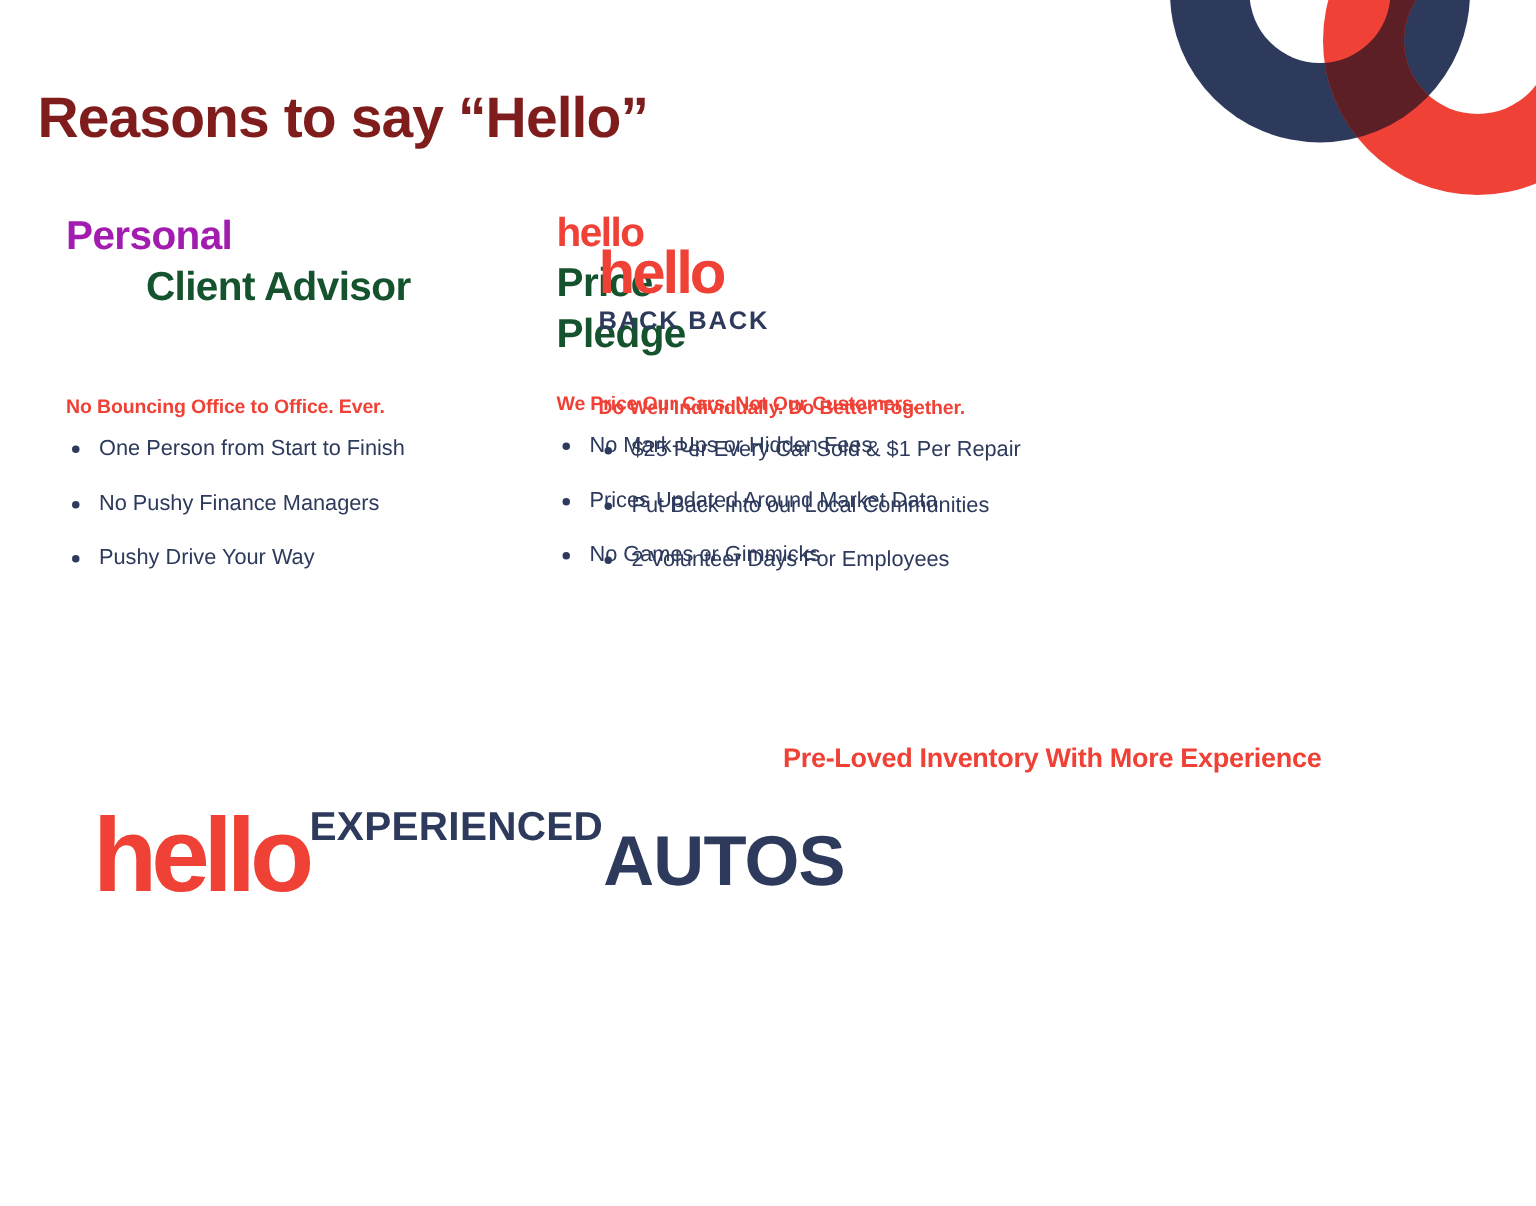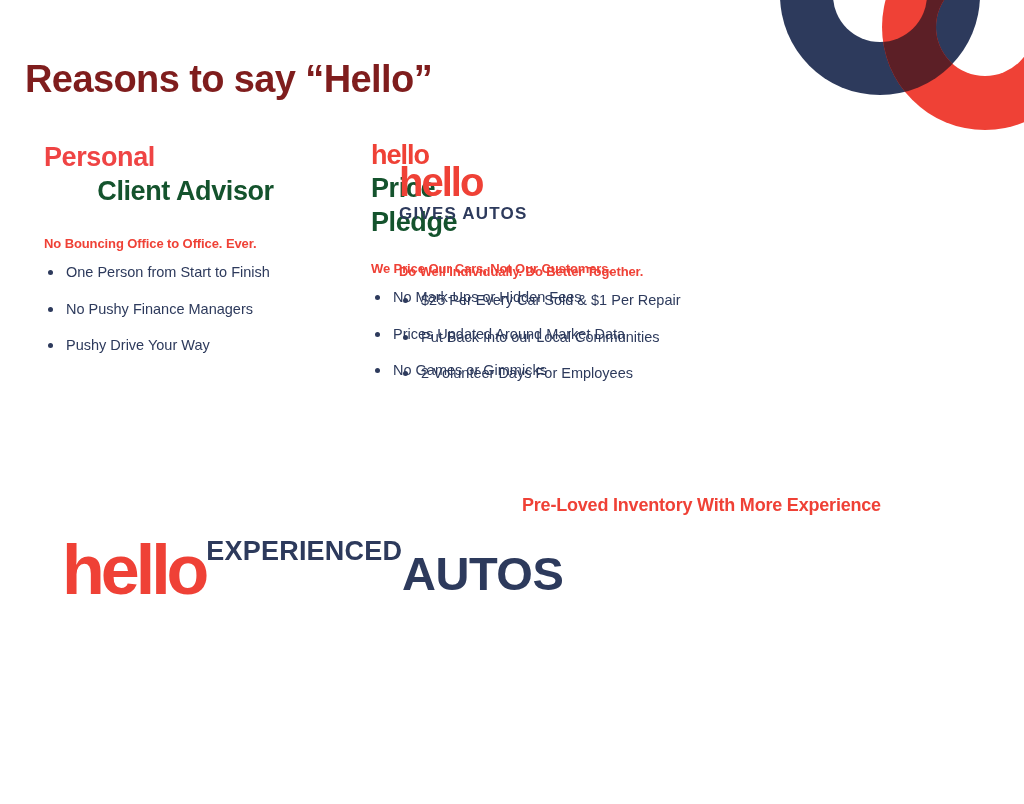--- a/index.html
+++ b/index.html
@@ -54,21 +54,21 @@
   .col-3 { width: 320px; margin-left: 28px; }
 
   
   .head-line {
     font-size: 27px;
     font-weight: bold;
     line-height: 1.26;
     letter-spacing: -0.4px;
     white-space: nowrap;
   }
-  .head-red  { color: #ef4444; }
+  .head-red  { color: #a21caf; }
   .head-navy { color: #14532d; text-align: center; }
 
   .logo-hello {
     font-size: 27px;
     font-weight: bold;
     color: #EF4136;
     letter-spacing: -1.0px;
     line-height: 1.15;
   }
   .logo-hello-big {
@@ -235,21 +235,21 @@
 
 <h1 id="page-title">Reasons to say “Hello”</h1>
 
 <div id="columns">
 
   <div class="col col-1">
     <div>
       <div class="head-line head-red">Personal</div>
       <div class="head-line head-navy">Client Advisor</div>
     </div>
-    <div class="sub-red" style="margin-top:28px;">No Bouncing Office to Office. Ever.</div>
+    <div class="sub-red" style="margin-top:55px;">No Bouncing Office to Office. Ever.</div>
     <ul class="bullets">
       <li>One Person from Start to Finish</li>
       <li>No Pushy Finance Managers</li>
       <li>Pushy Drive Your Way</li>
     </ul>
   </div>
 
   <div class="col col-2">
     <div>
       <div class="logo-hello">hello</div>
@@ -260,21 +260,21 @@
     <ul class="bullets">
       <li>No Mark-Ups or Hidden Fees</li>
       <li>Prices Updated Around Market Data</li>
       <li>No Games or Gimmicks</li>
     </ul>
   </div>
 
   <div class="col col-3">
     <div style="margin-top:22px;">
       <div class="logo-hello-big">hello</div>
-      <div class="logo-sub">GIVES AUTOS</div>
+      <div class="logo-sub">BACK BACK</div>
     </div>
     <div class="sub-red" style="margin-top:40px;">Do Well Individually. Do Better Together.</div>
     <ul class="bullets">
       <li>$25 Per Every Car Sold &amp; $1 Per Repair</li>
       <li>Put Back Into our Local Communities</li>
       <li>2 Volunteer Days For Employees</li>
     </ul>
   </div>
 
 </div>

